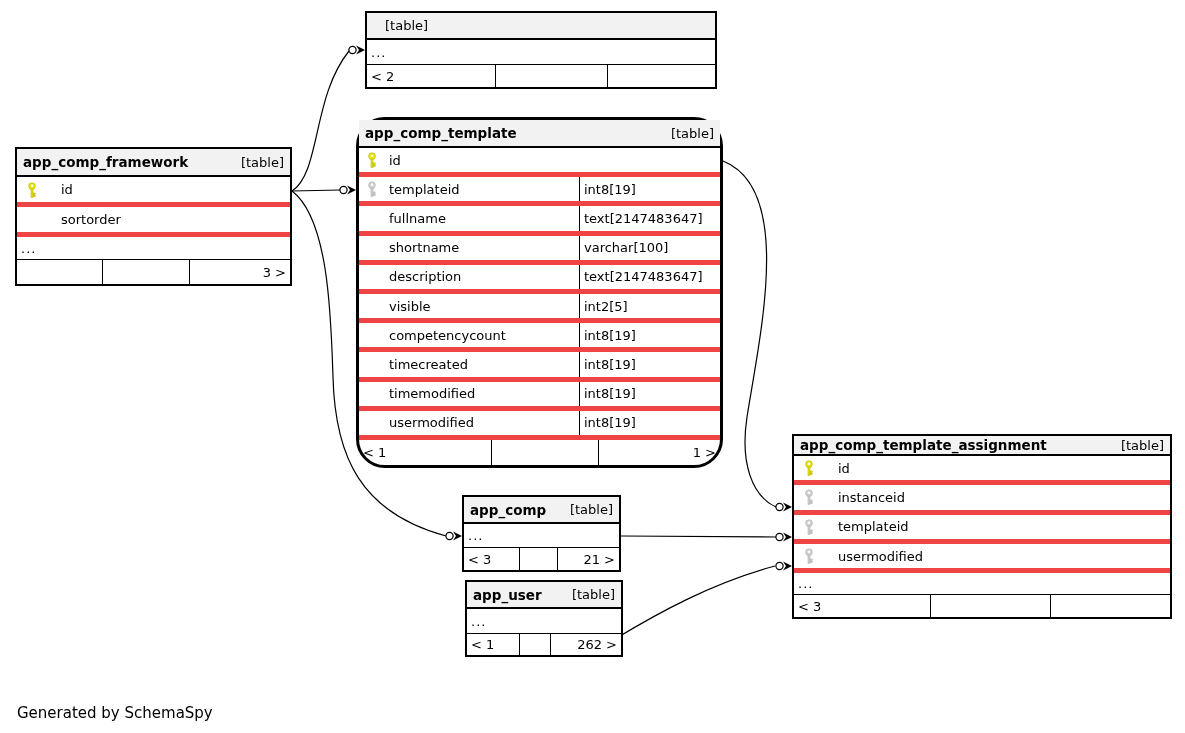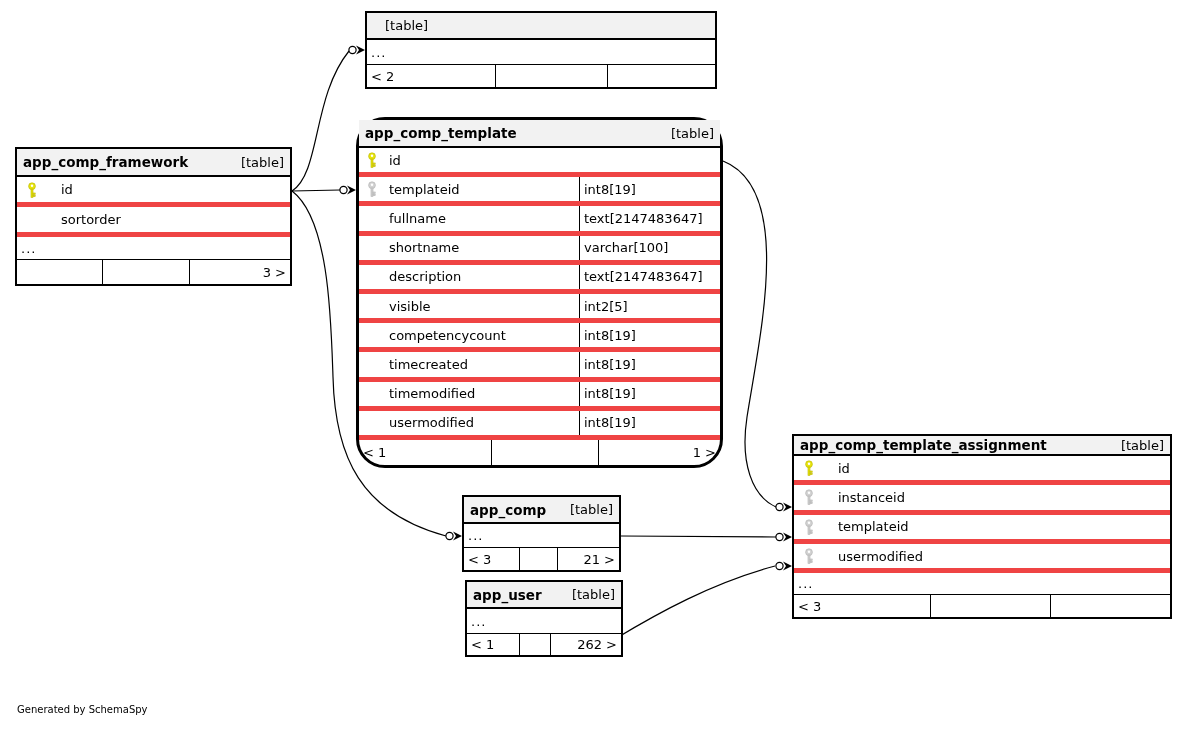--- a/index.html
+++ b/index.html
@@ -60,21 +60,21 @@
 
   #t-user { left:465px; top:580px; width:158px; }
   #t-user .hdr{height:27px} #t-user .erow{height:25px} #t-user .frow{height:21px}
   #t-user .fcell:nth-child(1){width:52px} #t-user .fcell:nth-child(2){width:31px} #t-user .fcell:nth-child(3){flex:1}
 
   #t-assign { left:792px; top:434px; width:380px; }
   #t-assign .hdr{height:20px} #t-assign .crow{height:29.3px}
   #t-assign .erow{height:22px} #t-assign .frow{height:22px}
   #t-assign .fcell:nth-child(1){width:136px} #t-assign .fcell:nth-child(2){width:120px} #t-assign .fcell:nth-child(3){flex:1}
 
-  #gen-note { position:absolute; left:17px; top:704px; font-size:10px; }
+  #gen-note { position:absolute; left:17px; top:704px; font-size:15px; }
 </style>
 </head>
 <body>
 
 <div id="canvas">
 
   <svg id="edges" width="1185" height="733" viewBox="0 0 1185 733">
 
     <path class="rel" d="M292,191 C321,172 312,97 349,51"></path>
     <circle class="odot" cx="352.5" cy="50" r="3.6"></circle>

